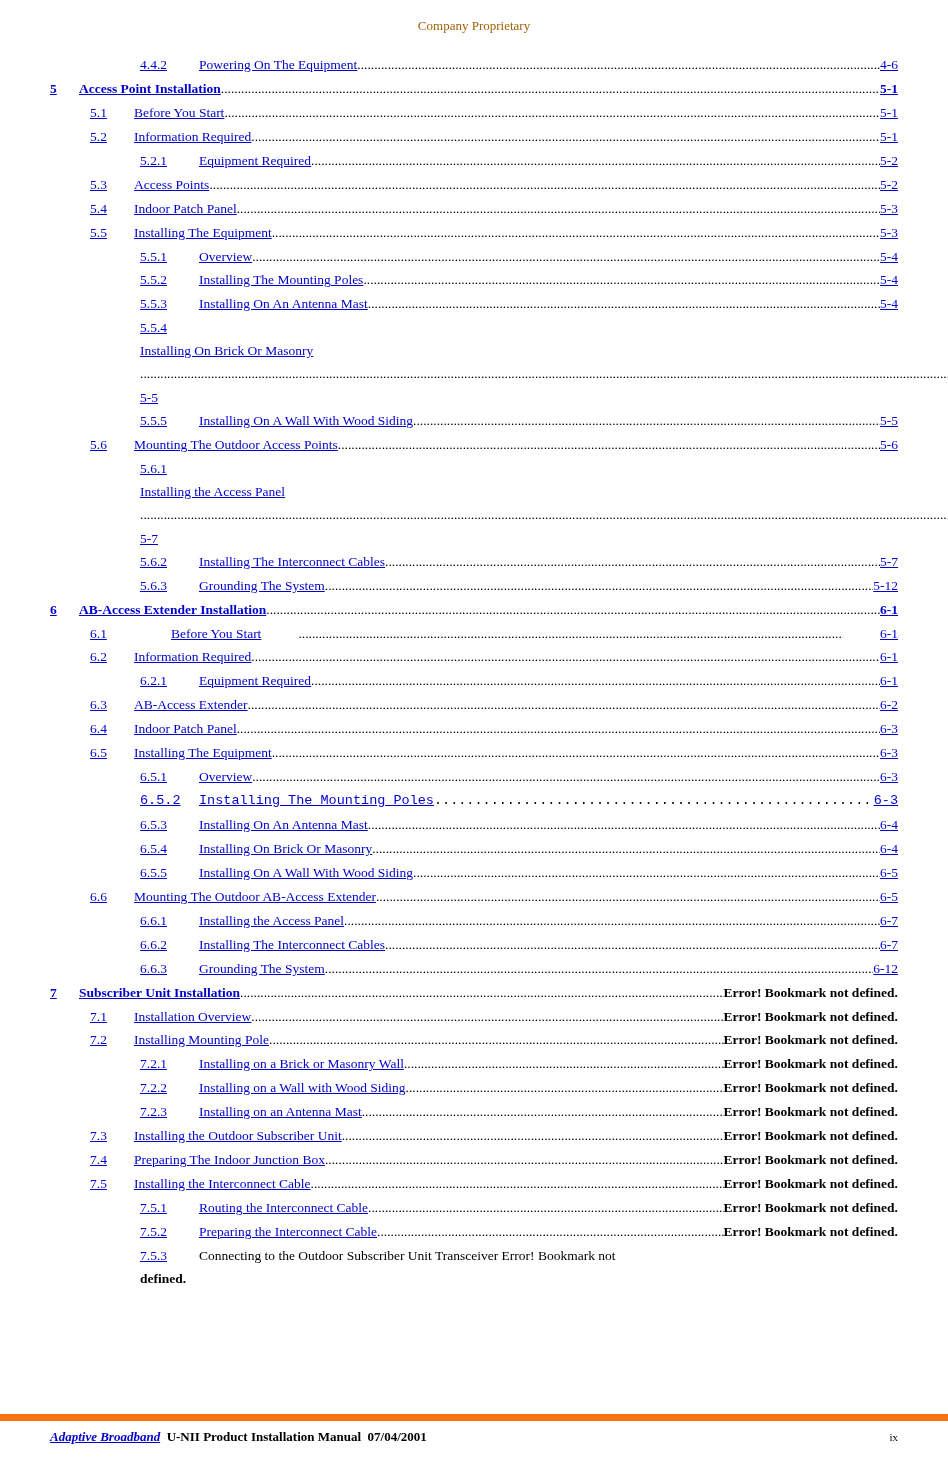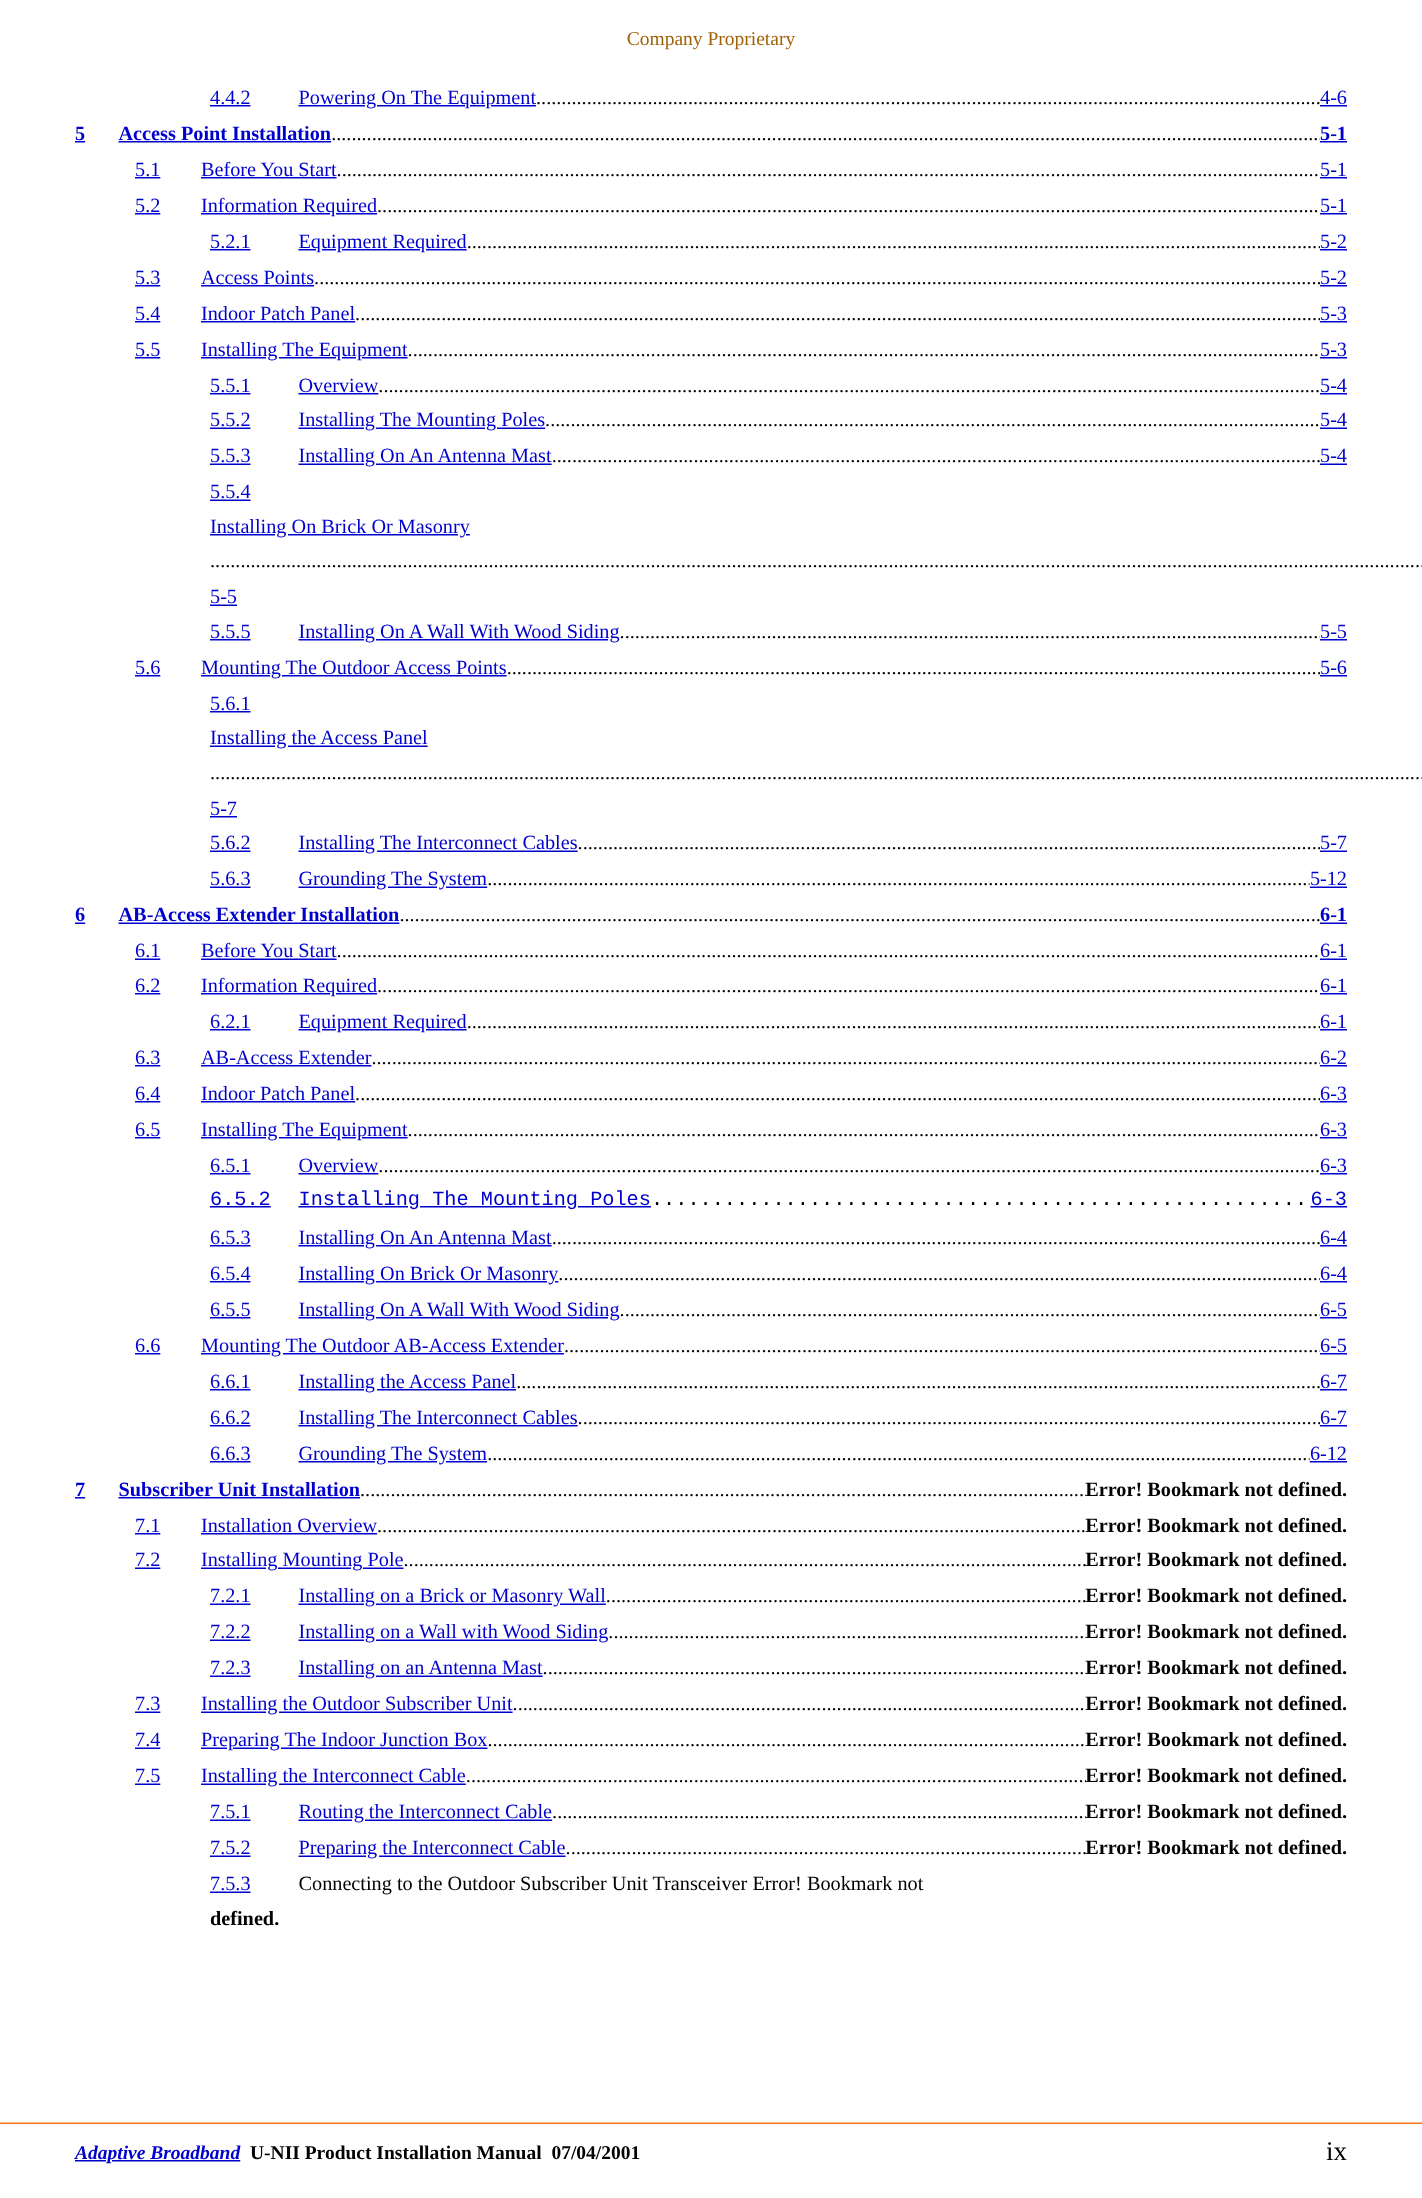--- a/index.html
+++ b/index.html
@@ -73,30 +73,30 @@
     }
 
     .page-footer {
       position: absolute;
       bottom: 20px;
       left: 0; right: 0;
       padding: 0 50px;
       display: flex;
       justify-content: space-between;
       align-items: center;
-      border-top: 1px solid #f97316;
+      border-top: 7px solid #f97316;
       padding-top: 8px;
     }
     .footer-left {
       font-weight: bold;
       font-size: 13px;
     }
     .footer-left .company { font-style: italic; }
     .footer-right {
-      font-size: 18px;
+      font-size: 11px;
     }
     .bold-underline {
       font-weight: bold;
       text-decoration: underline;
       color: #0000cc;
     }
     .wrap-entry {
       display: block;
       line-height: 1.7;
       font-size: 13.5px;
@@ -221,21 +221,21 @@
         <a class="link-text">Grounding The System</a>
         <span class="dots"></span>
         <a class="page-num">5-12</a>
       </div>
       <div class="toc-entry bold-entry" style="padding-left: 0px;">
         <a class="num-label" style="min-width: 25px; display: inline-block; font-weight: bold;">6</a>
         <a class="link-text" style="font-weight: bold;">AB-Access Extender Installation</a>
         <span class="dots"></span>
         <a class="page-num" style="font-weight: bold;">6-1</a>
       </div>
-      <div class="toc-entry" style="padding-left: 40px;">
+      <div class="toc-entry" style="padding-left: 40px; gap: 37px;">
         <a class="num-label" style="min-width: 40px; display: inline-block;">6.1</a>
         <a class="link-text">Before You Start</a>
         <span class="dots"></span>
         <a class="page-num">6-1</a>
       </div>
       <div class="toc-entry" style="padding-left: 40px;">
         <a class="num-label" style="min-width: 40px; display: inline-block;">6.2</a>
         <a class="link-text">Information Required</a>
         <span class="dots"></span>
         <a class="page-num">6-1</a>

